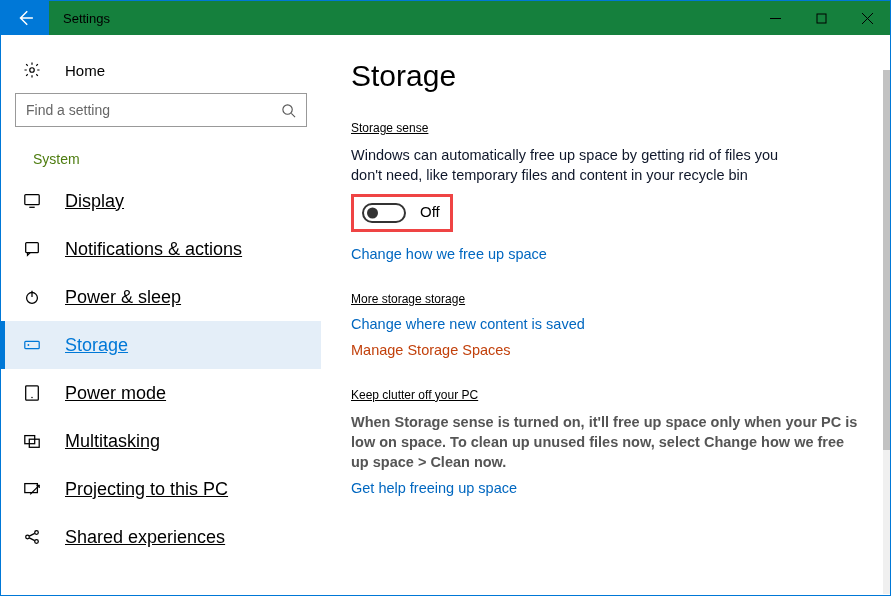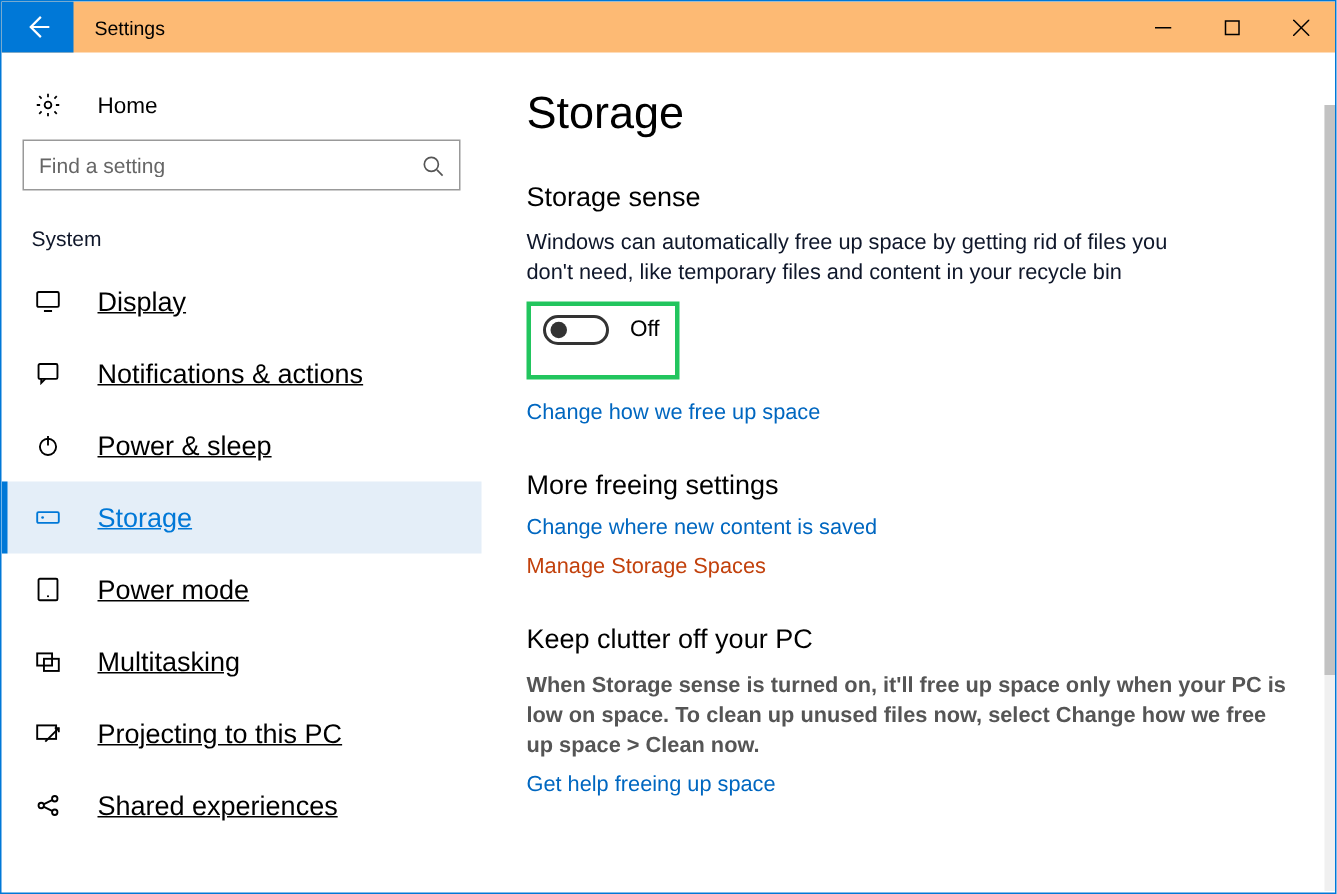--- a/index.html
+++ b/index.html
@@ -9,21 +9,21 @@
     width: 891px;
     height: 596px;
     overflow: hidden;
     border: 1px solid #0078d7;
     position: relative;
   }
   .titlebar {
     height: 34px;
     display: flex;
     align-items: stretch;
-    background: #fdba74;
+    background: #15803d;
   }
   .back-btn {
     width: 48px;
     background: #0078d7;
     color: #fff;
     display: flex;
     align-items: center;
     justify-content: center;
     font-size: 18px;
   }
@@ -84,21 +84,22 @@
     outline: none;
     font-size: 14px;
     flex: 1;
     background: transparent;
     color: #333;
   }
   .search input::placeholder { color: #666; }
   .group-label {
     padding: 0 20px 10px 20px;
     font-size: 14px;
-    color: #0f172a;
+    color: #4d7c0f;
+    margin-left: 12px;
   }
   .nav-item {
     display: flex;
     align-items: center;
     height: 48px;
     padding: 0 0 0 22px;
     font-size: 18px;
     color: #000;
     position: relative;
     cursor: default;
@@ -128,37 +129,38 @@
     overflow-y: auto;
     position: relative;
   }
   h1.page-title {
     font-weight: 400;
     font-size: 30px;
     margin-bottom: 28px;
   }
   h2.section-title {
     font-weight: 400;
-    font-size: 18px;
+    font-size: 12px;
     margin-bottom: 10px;
     color: #000;
+    text-decoration: underline;
   }
   .desc {
     font-size: 14.5px;
     color: #0f172a;
     line-height: 1.4;
     margin-bottom: 8px;
     max-width: 460px;
   }
   .desc.muted { color: #555; max-width: 520px; font-weight: bold; }
   .toggle-container {
-    border: 3px solid #22c55e;
-    padding: 6px 10px 20px 8px;
+    border: 3px solid #ef4444;
+    padding: 6px 10px 6px 8px;
     display: inline-flex;
-    align-items: center;
+    align-items: flex-start;
     margin-bottom: 14px;
   }
   .toggle {
     width: 44px;
     height: 20px;
     border: 2px solid #333;
     border-radius: 12px;
     position: relative;
     margin-right: 14px;
     background: #fff;
@@ -353,21 +355,21 @@
     <div class="toggle-container">
       <div class="toggle">
         <div class="knob"></div>
       </div>
       <span class="toggle-label">Off</span>
     </div>
 
     <a class="link">Change how we free up space</a>
 
     <div class="section-gap"></div>
-    <h2 class="section-title">More freeing settings</h2>
+    <h2 class="section-title">More storage storage</h2>
     <a class="link">Change where new content is saved</a>
     <a class="plain-link">Manage Storage Spaces</a>
 
     <div class="section-gap"></div>
     <h2 class="section-title">Keep clutter off your PC</h2>
     <p class="desc muted">When Storage sense is turned on, it'll free up space only when your PC is low on space. To clean up unused files now, select Change how we free up space &gt; Clean now.</p>
     <a class="link">Get help freeing up space</a>
   </div>
 
   <div class="scrollbar">

